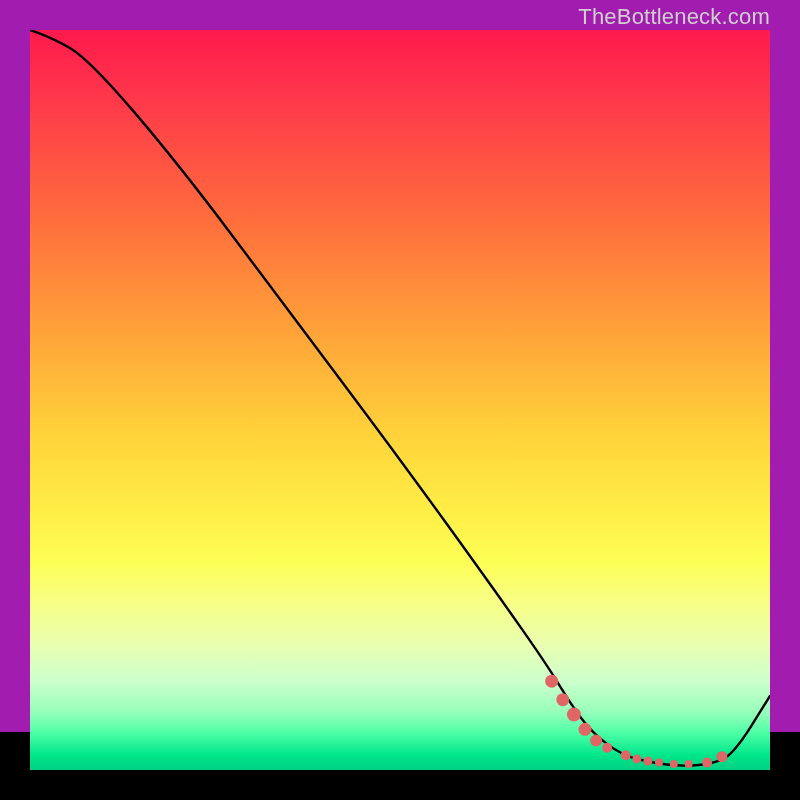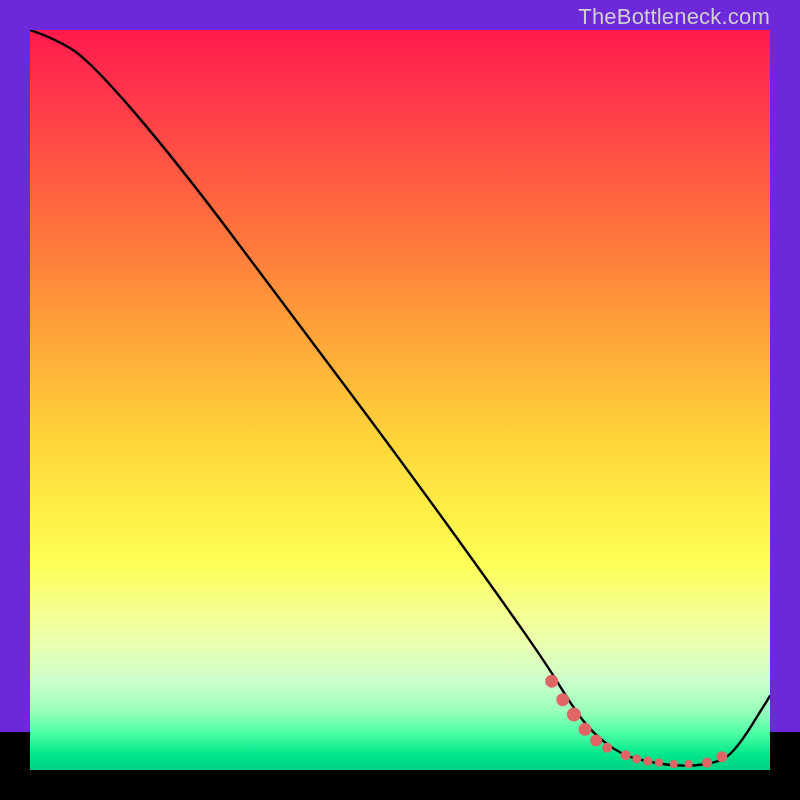--- a/index.html
+++ b/index.html
@@ -10,21 +10,21 @@
     background: #000;
     overflow: hidden;
     font-family: Arial, Helvetica, sans-serif;
   }
   .frame {
     position: absolute;
     top: 0;
     left: 0;
     width: 800px;
     height: 732px;
-    background: #6d28d9;
+    background: #a21caf;
   }
   .plot-area {
     position: absolute;
     top: 30px;
     left: 30px;
     width: 740px;
     height: 740px;
     background: linear-gradient(
       to bottom,
       #ff1a4d 0%,

